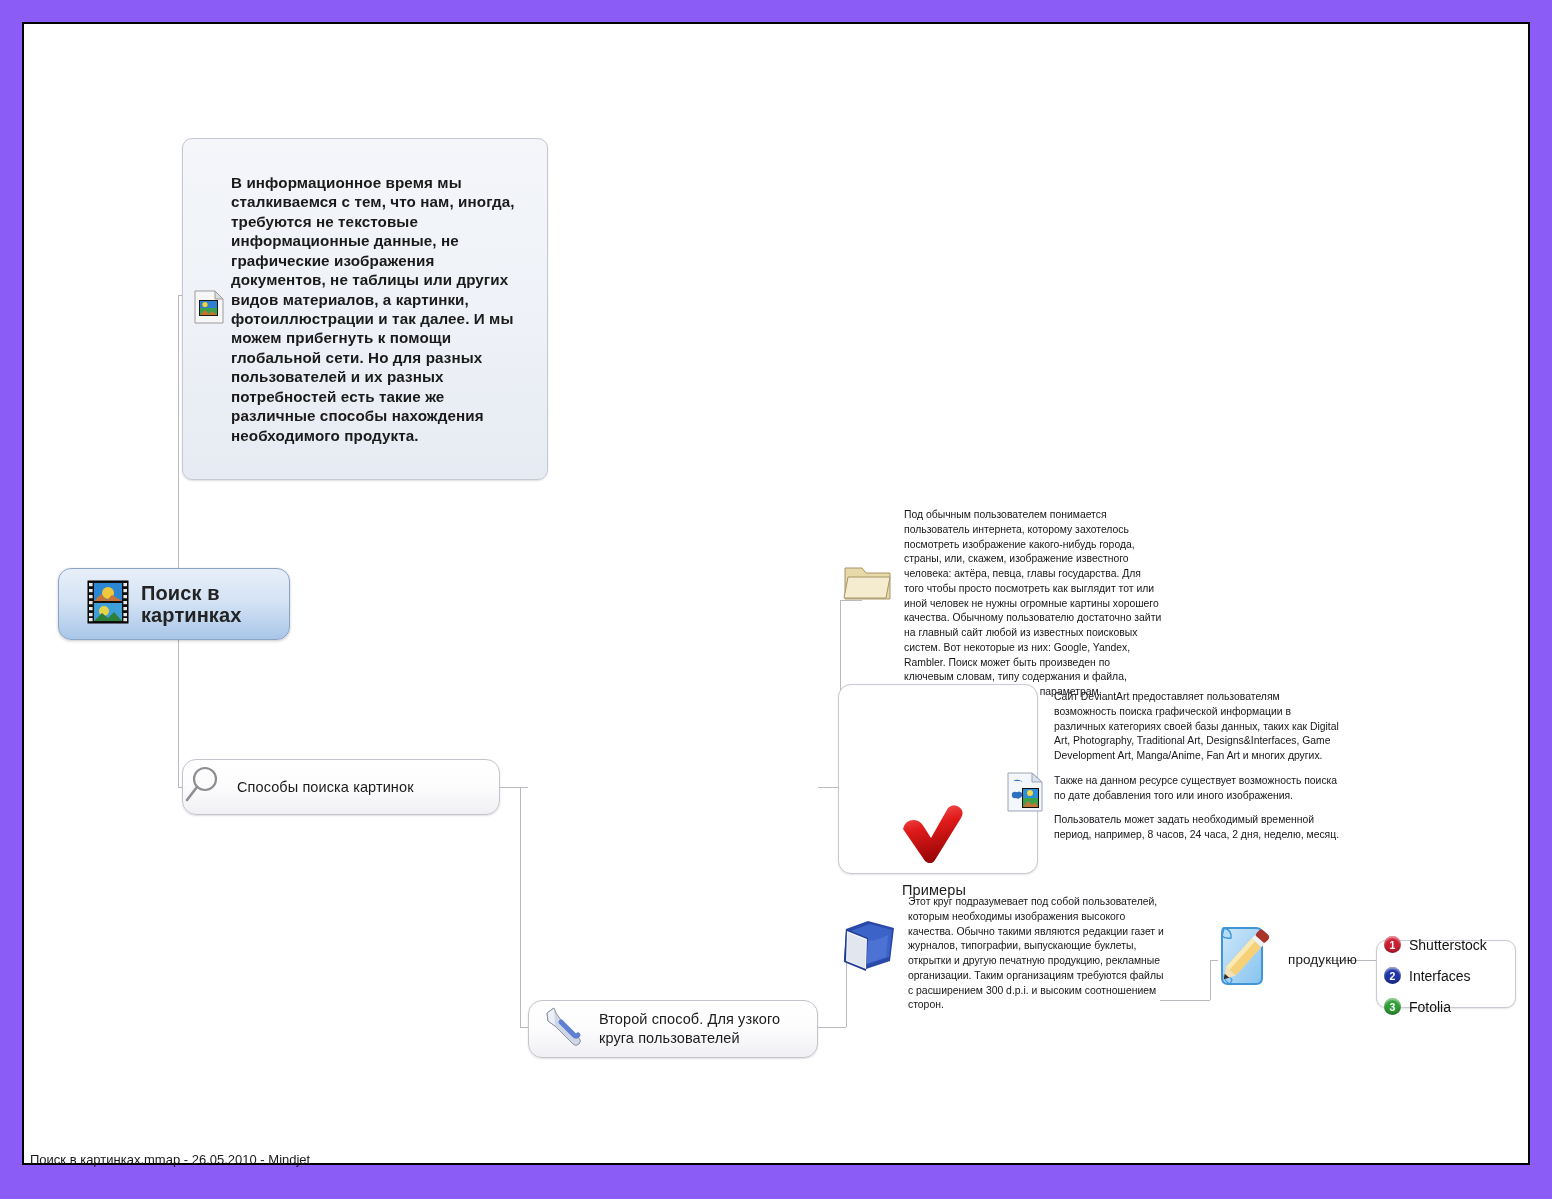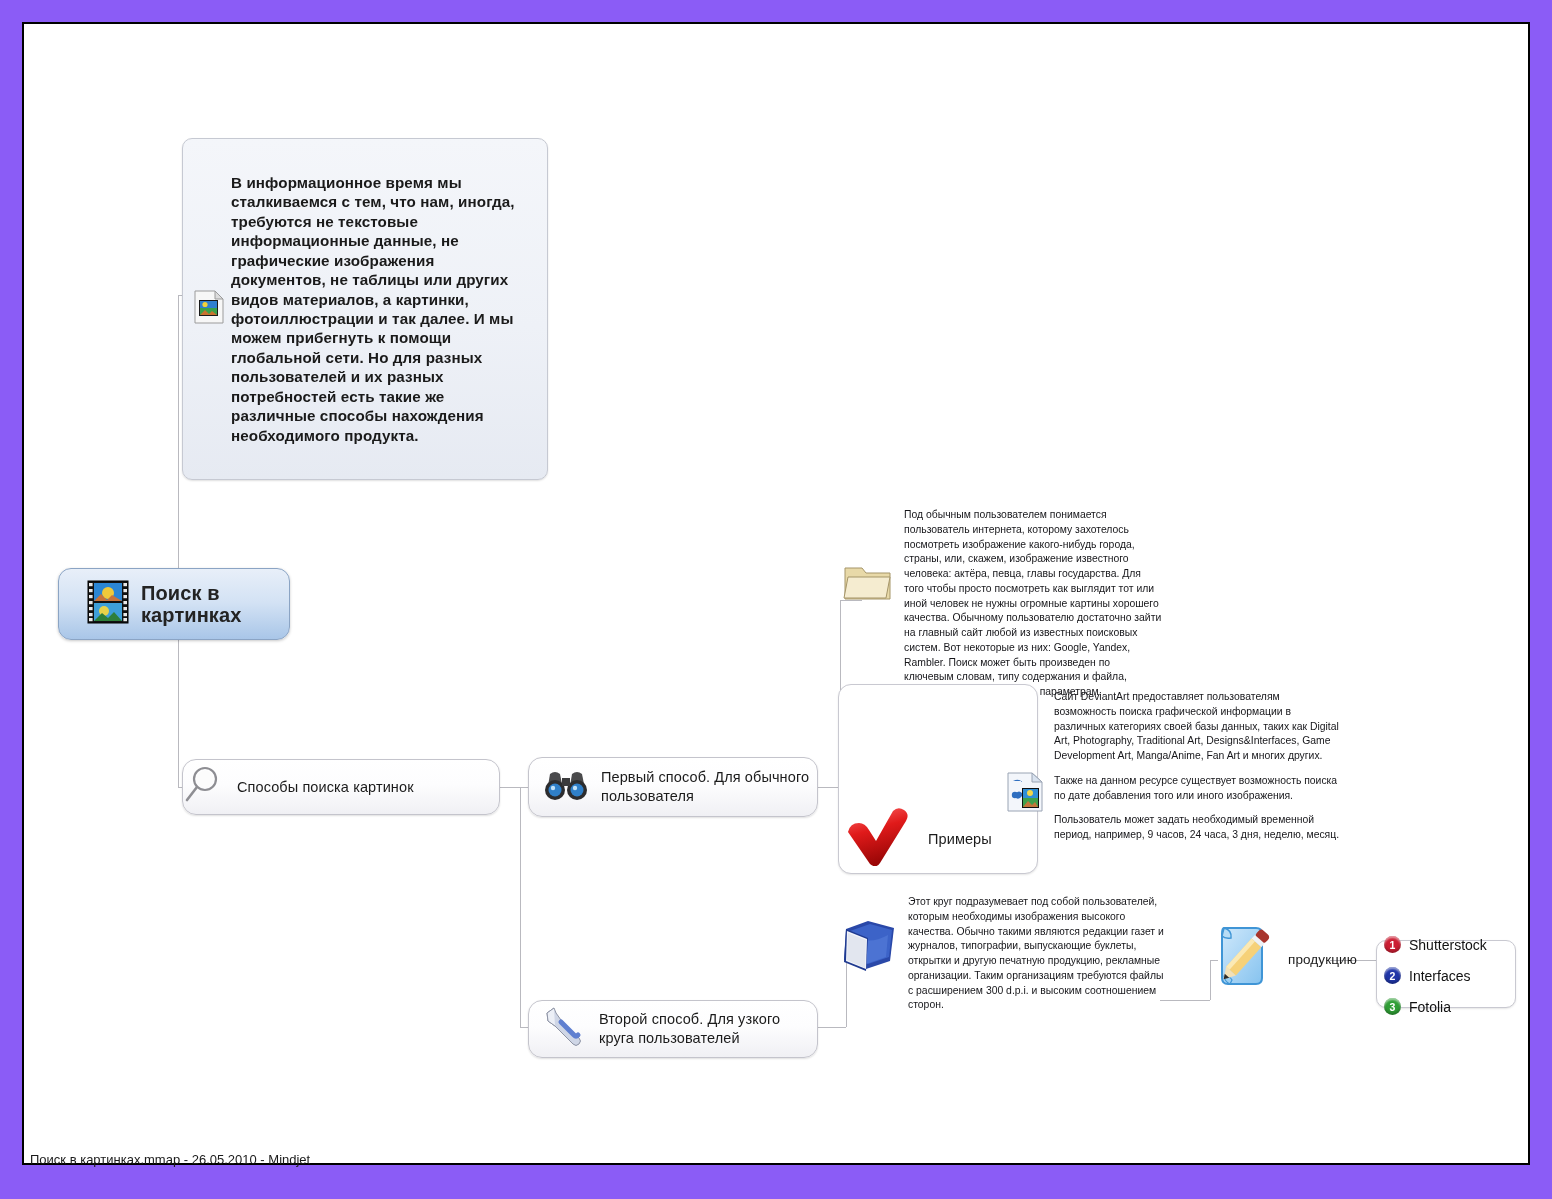--- a/index.html
+++ b/index.html
@@ -228,36 +228,20 @@
     <span class="icon">
       <svg width="40" height="40" viewBox="0 0 40 40">
         <circle cx="22" cy="14" r="11" fill="none" stroke="#8e8e93" stroke-width="2.2"></circle>
         <circle cx="22" cy="14" r="8.5" fill="#fbfbfc" opacity=".85"></circle>
         <line x1="14" y1="22" x2="4" y2="35" stroke="#8e8e93" stroke-width="2.6" stroke-linecap="round"></line>
       </svg>
     </span>
     <span class="node-label">Способы поиска картинок</span>
   </div>
 
-  <div class="node" style="left:528px; top:757px; width:290px; height:60px; padding-left:14px; gap:12px;">
-    <span class="icon">
-      <svg width="46" height="34" viewBox="0 0 46 34">
-        <path d="M7 6 q5-4 10 0 l2 10 -3 3 -11 -1 z" fill="#4a4a4c"></path>
-        <path d="M29 6 q5-4 10 0 l2 10 -3 3 -11 -1 z" fill="#4a4a4c"></path>
-        <circle cx="12" cy="22" r="10" fill="#2c2c2e"></circle>
-        <circle cx="34" cy="22" r="10" fill="#2c2c2e"></circle>
-        <circle cx="12" cy="22" r="6.5" fill="#2f7fc8"></circle>
-        <circle cx="34" cy="22" r="6.5" fill="#2f7fc8"></circle>
-        <circle cx="10" cy="20" r="2.2" fill="#bfe0f7"></circle>
-        <circle cx="32" cy="20" r="2.2" fill="#bfe0f7"></circle>
-        <rect x="19" y="10" width="8" height="8" fill="#3a3a3c"></rect>
-      </svg>
-    </span>
-    <span class="node-label">Первый способ. Для обычного пользователя</span>
-  </div>
 
   <div class="node" style="left:528px; top:1000px; width:290px; height:58px; padding-left:12px; gap:10px;">
     <span class="icon">
       <svg width="48" height="44" viewBox="0 0 48 44">
         <path d="M13 3 l-7 5 1 8 7 5 6 6 12 12 q3 3 6 0 q3-3 0-6 l-12-12 -6-6 -5-7 z" fill="#cfd6e6" stroke="#8d93a4" stroke-width="1"></path>
         <path d="M20 17 l13 13 q2 2 4 0" fill="none" stroke="#5f7fd0" stroke-width="5" stroke-linecap="round"></path>
         <path d="M13 3 l-7 5 1 8 7 5" fill="#eceff6" stroke="#8d93a4" stroke-width="1"></path>
       </svg>
     </span>
     <span class="node-label">Второй способ. Для узкого круга пользователей</span>
@@ -268,21 +252,21 @@
       <svg width="52" height="44" viewBox="0 0 52 44">
         <path d="M3 8 h17 l4 5 h24 v26 h-45 z" fill="#e8d9a8" stroke="#a59568" stroke-width="1"></path>
         <path d="M6 17 h42 l-4 21 h-42 z" fill="#f5ecd0" stroke="#a59568" stroke-width="1"></path>
       </svg>
     </span>
     <span class="note-text" style="width:258px;">Под обычным пользователем понимается пользователь интернета, которому захотелось посмотреть изображение какого-нибудь города, страны, или, скажем, изображение известного человека: актёра, певца, главы государства. Для того чтобы просто посмотреть как выглядит тот или иной человек не нужны огромные картины хорошего качества. Обычному пользователю достаточно зайти на главный сайт любой из известных поисковых систем. Вот некоторые из них: Google, Yandex, Rambler. Поиск может быть произведен по ключевым словам, типу содержания и файла, размеру изображения и др. параметрам.</span>
   </div>
 
   <div class="group-box" style="left:838px; top:684px; width:200px; height:190px;"></div>
 
-  <div class="node" style="left:838px; top:805px; width:186px; height:68px; border:none; background:transparent; box-shadow:none; padding-left:6px; gap:14px;">
+  <div class="node" style="left:838px; top:805px; width:186px; height:68px; border:none; background:transparent; box-shadow:none; padding-left:6px; gap:14px;flex-direction:column;">
     <span class="icon">
       <svg width="70" height="58" viewBox="0 0 70 58">
         <defs>
           <linearGradient id="chkg" x1="0" y1="0" x2="0.3" y2="1">
             <stop offset="0%" stop-color="#ff6a6a"></stop>
             <stop offset="45%" stop-color="#e01a1a"></stop>
             <stop offset="100%" stop-color="#9a0606"></stop>
           </linearGradient>
         </defs>
         <path d="M4 24 q2-9 11-9 q6 0 10 7 l7 11 L49 3 q5-5 11-1 q6 4 2 11 L36 55 q-4 6 -10 1 z" fill="url(#chkg)"></path>
@@ -301,21 +285,21 @@
         <rect x="16" y="16" width="17" height="20" fill="#101010"></rect>
         <rect x="17" y="17" width="15" height="9" fill="#2f8fd6"></rect>
         <circle cx="24" cy="21" r="3" fill="#f3d64a"></circle>
         <rect x="17" y="26" width="15" height="9" fill="#3fa04b"></rect>
         <path d="M17 35 l5-6 4 4 3-3 3 5 z" fill="#c4763a"></path>
       </svg>
     </span>
     <span class="note-text" style="width:290px;">
       <p>Сайт DeviantArt предоставляет пользователям возможность поиска графической информации в различных категориях своей базы данных, таких как Digital Art, Photography, Traditional Art, Designs&amp;Interfaces, Game Development Art, Manga/Anime, Fan Art и многих других.</p>
       <p>Также на данном ресурсе существует возможность поиска по дате добавления того или иного  изображения.</p>
-      <p>Пользователь может задать необходимый временной период, например, 9 часов, 24 часа, 3 дня, неделю, месяц.</p>
+      <p>Пользователь может задать необходимый временной период, например, 8 часов, 24 часа, 2 дня, неделю, месяц.</p>
     </span>
   </div>
 
   <div class="note" style="left:840px; top:895px; width:330px;">
     <span class="icon" style="margin-top:24px;">
       <svg width="58" height="52" viewBox="0 0 58 52">
         <path d="M6 10 l22-8 26 7 -4 33 -24 8 -22-9 z" fill="#2a48a8"></path>
         <path d="M10 12 l20-7 22 6 -3 27 -21 7 -20-8 z" fill="#3c63c8"></path>
         <path d="M12 14 q14 14 36 2 l-2 22 -20 7 -16-7 z" fill="#5a82dd" opacity=".55"></path>
         <path d="M6 10 l22 9 -2 33 -22-9 z" fill="#1f3a90"></path>

